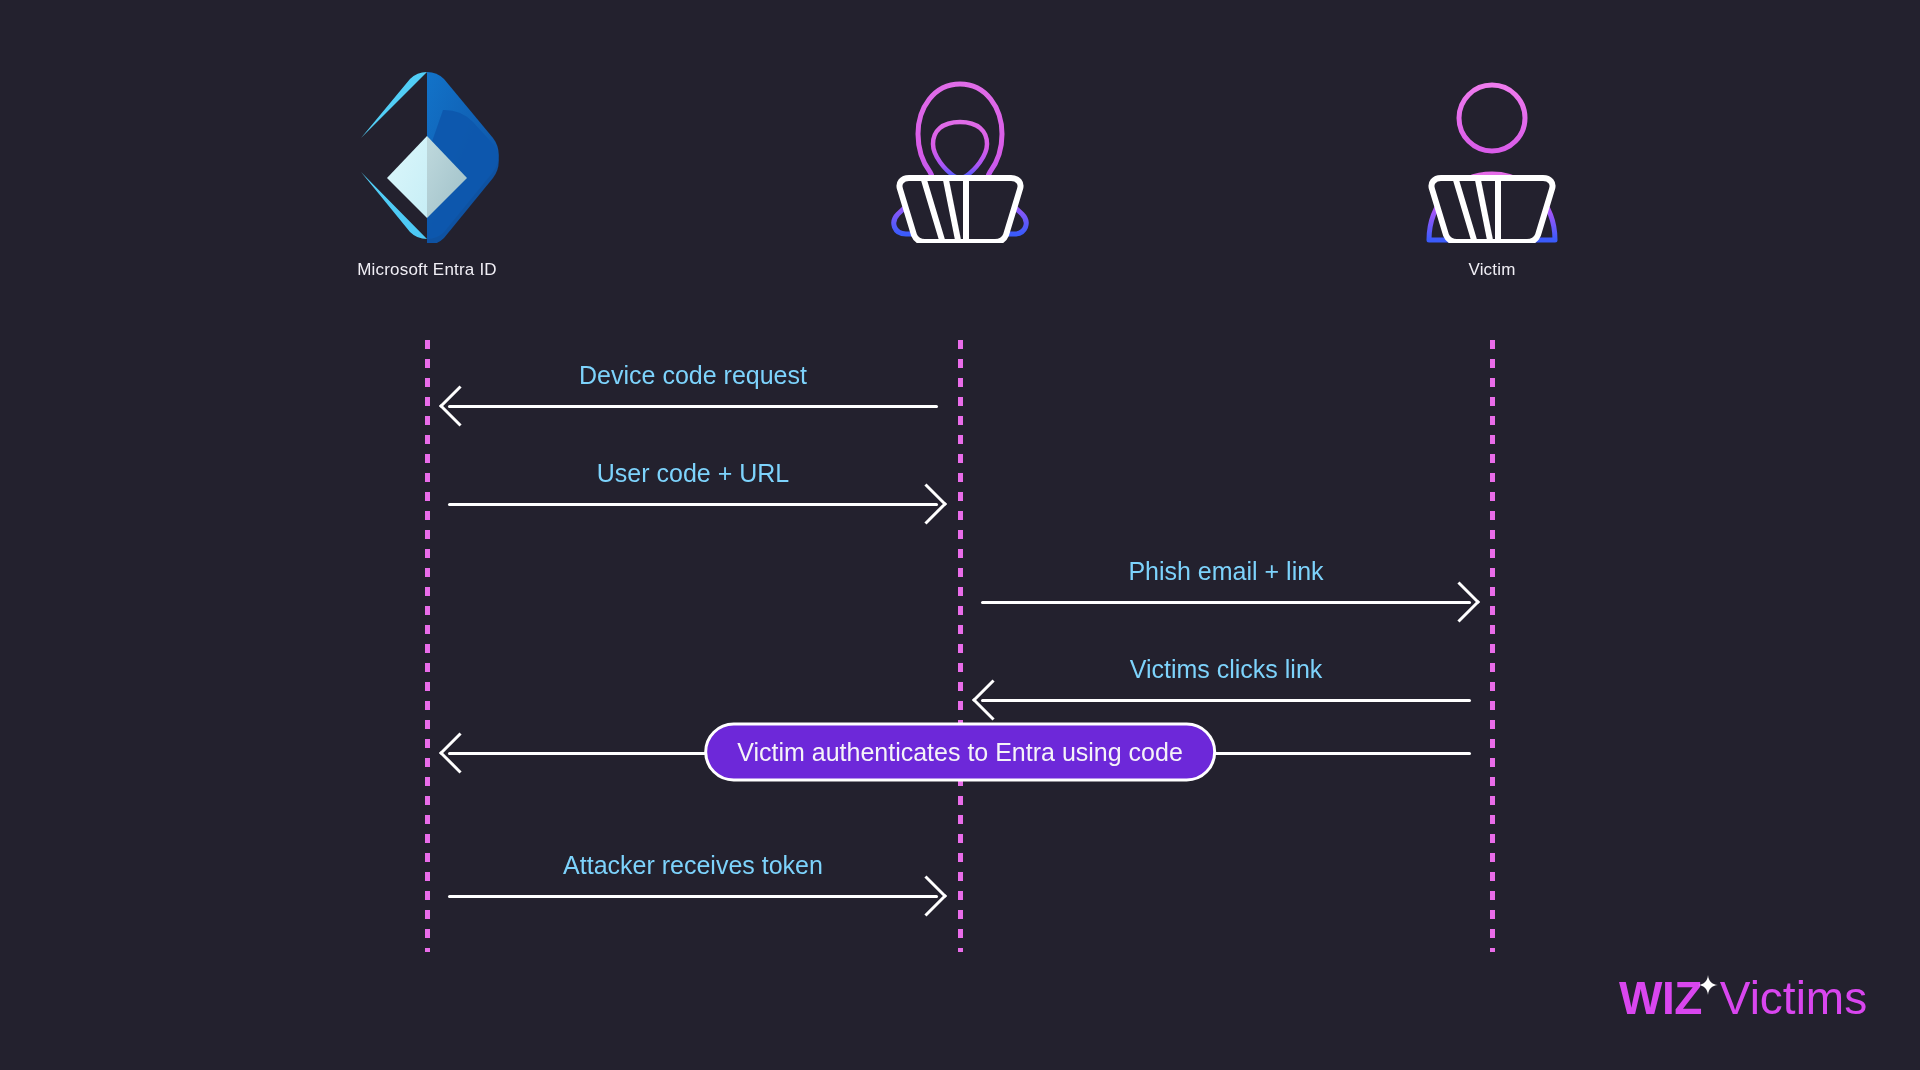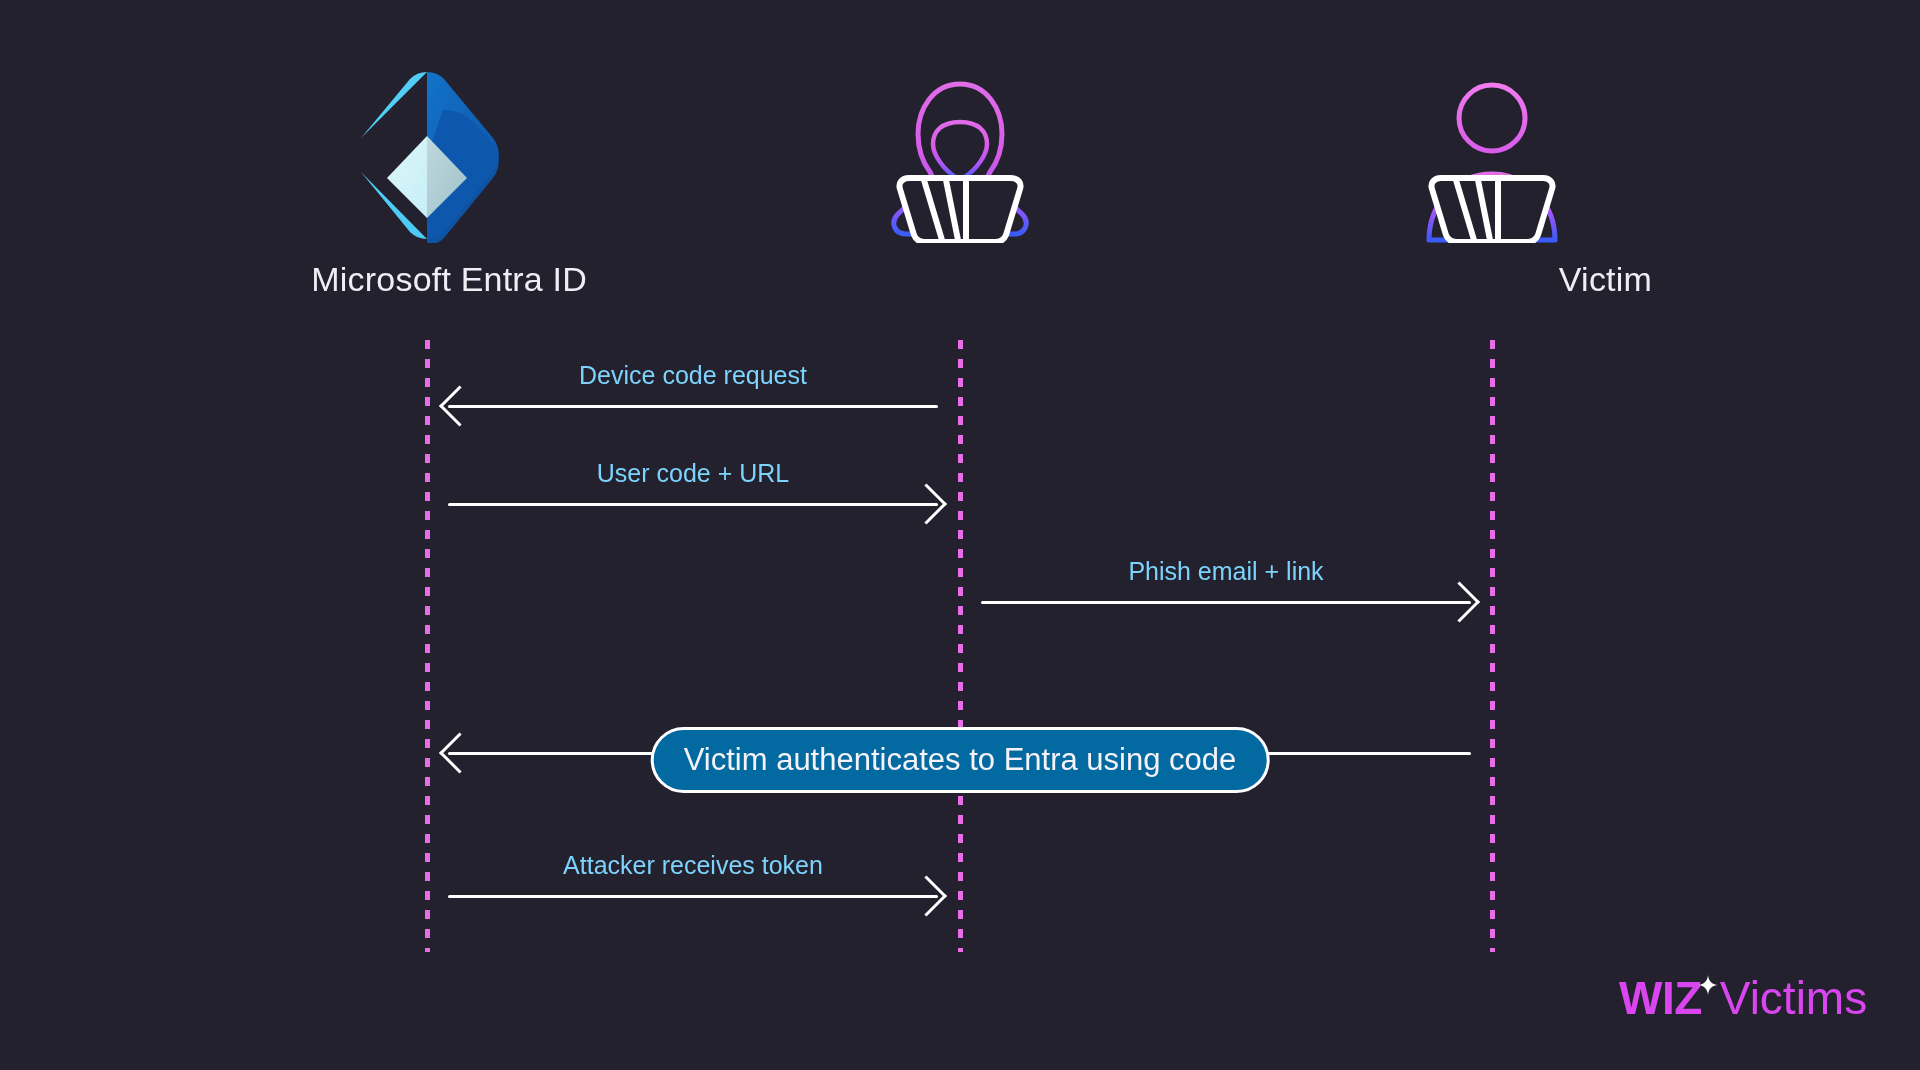--- a/index.html
+++ b/index.html
@@ -28,25 +28,24 @@
   }
   .actor-icon {
     height: 190px;
     display: flex;
     align-items: center;
     justify-content: center;
   }
   .actor-label {
     margin-top: 10px;
     color: #f0eef5;
-    font-size: 34px;
+    font-size: 17px;
     font-weight: 400;
     letter-spacing: 0.2px;
     white-space: nowrap;
-    text-align: right;
   }
 
   
   .lifeline {
     position: absolute;
     width: 5px;
     top: 340px;
     height: 612px;
     background-image: linear-gradient(
       to bottom,
@@ -101,29 +100,28 @@
     left: -3px;
     transform: translateY(-50%) rotate(-135deg);
     transform-origin: center;
     margin-top: 1px;
   }
 
   
   .note-pill {
     position: absolute;
     transform: translate(-50%, -50%);
-    background: #0369a1;
+    background: #6d28d9;
     border: 3px solid #ffffff;
     border-radius: 60px;
     padding: 12px 30px;
     color: #f5f3f8;
-    font-size: 31px;
+    font-size: 25px;
     white-space: nowrap;
     z-index: 5;
-    margin-top: 8px;
   }
 
   
   .brand {
     position: absolute;
     display: flex;
     align-items: flex-end;
     color: #d946ef;
   }
   .brand-wiz {
@@ -261,20 +259,25 @@
     <div class="msg-line"></div>
     <div class="arrowhead right"></div>
   </div>
 
   <div class="msg" style="left:448px; width:490px; top:458px;">
     <div class="msg-label">User code + URL</div>
     <div class="msg-line"></div>
     <div class="arrowhead right"></div>
   </div>
 
+  <div class="msg" style="left:981px; width:490px; top:654px;">
+    <div class="msg-label">Victims clicks link</div>
+    <div class="msg-line"></div>
+    <div class="arrowhead left"></div>
+  </div>
 
   <div class="msg" style="left:448px; width:1023px; top:707px;">
     <div class="msg-line"></div>
     <div class="arrowhead left"></div>
   </div>
   <div class="note-pill" style="left:960px; top:752px;">
     <span>Victim authenticates to Entra using code</span>
   </div>
 
   <div class="msg" style="left:448px; width:490px; top:850px;">

